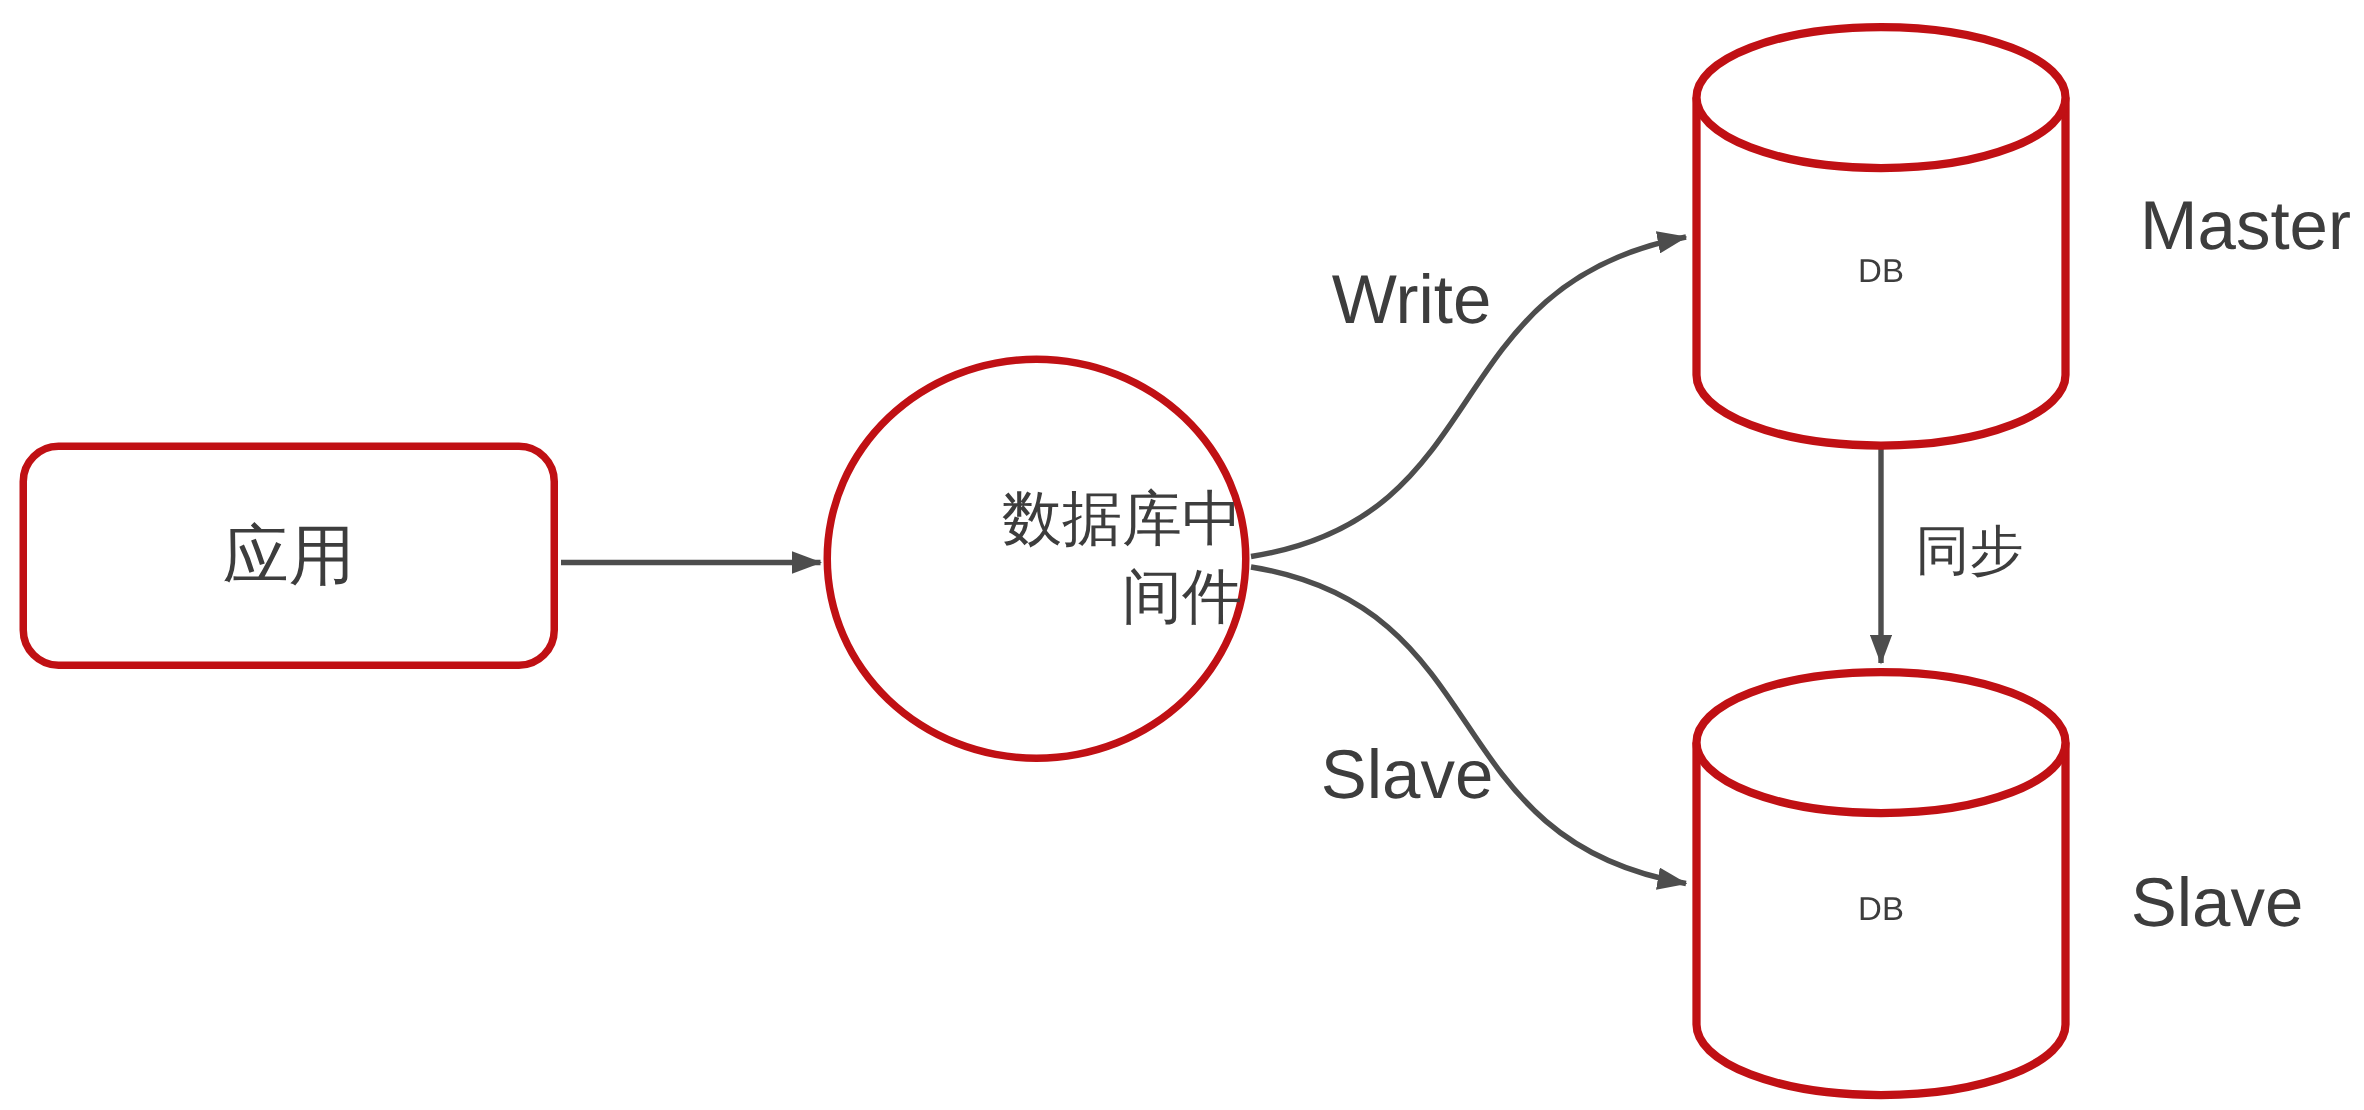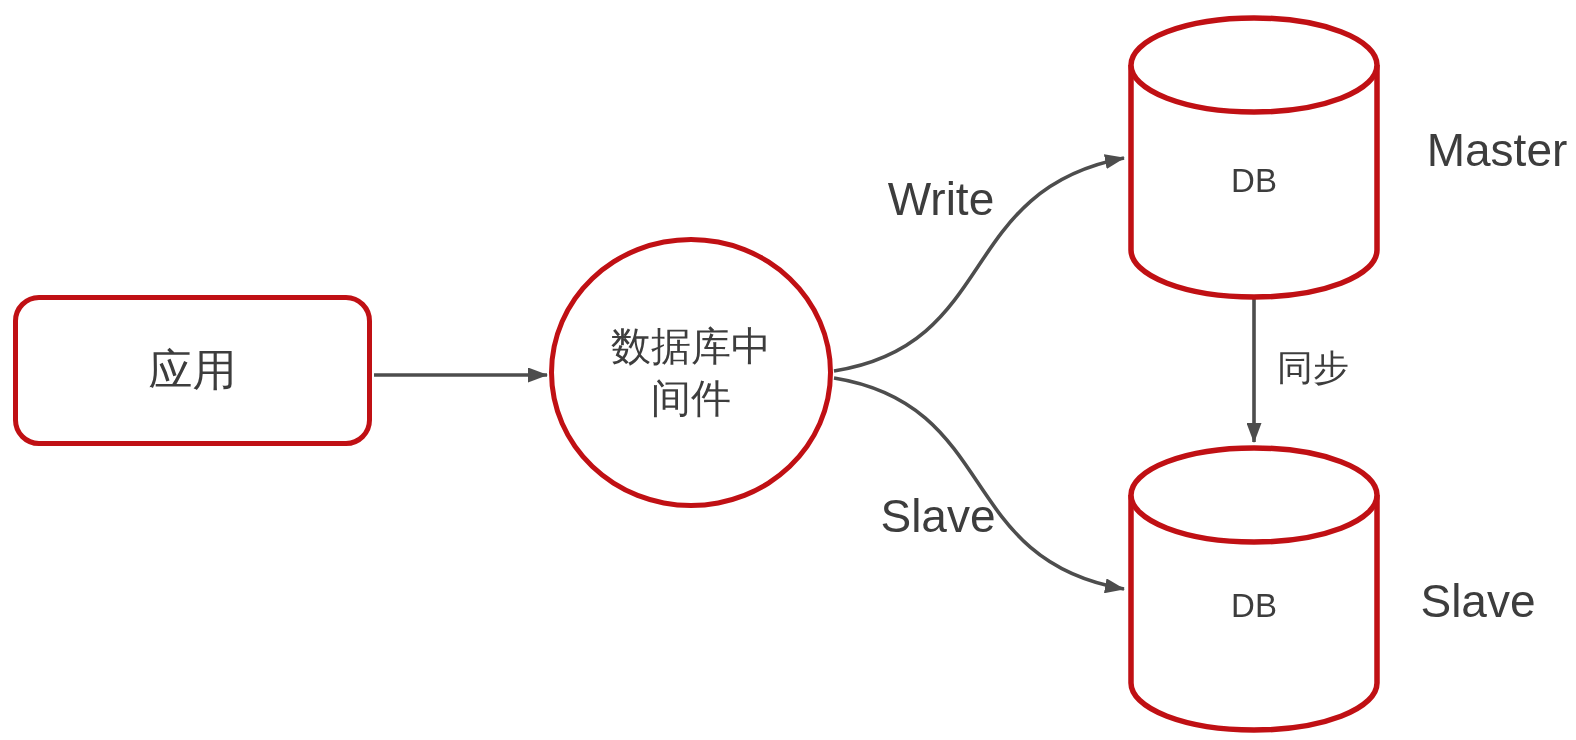--- a/index.html
+++ b/index.html
@@ -45,28 +45,29 @@
     font-size:44px;
   }
   .middleware-node{
     left:549px;top:237px;
     width:284px;height:271px;
     border:5px solid var(--shape-color);
     border-radius:50%;
     font-size:40px;
     line-height:1.28;
     flex-direction:column;
+    align-items:flex-end;
   }
   .floating-label{
     position:absolute;
     transform:translate(-50%,-50%);
     white-space:nowrap;
     color:var(--text-color);
   }
-  .db-label{font-size:33px;}
+  .db-label{font-size:22px;}
   .en-label{font-size:46px;}
   .cn-label{font-size:36px;}
 </style>
 </head>
 <body>
 
 <div class="canvas">
 
   <svg class="layer" viewBox="0 0 1576 740">
     <defs>

